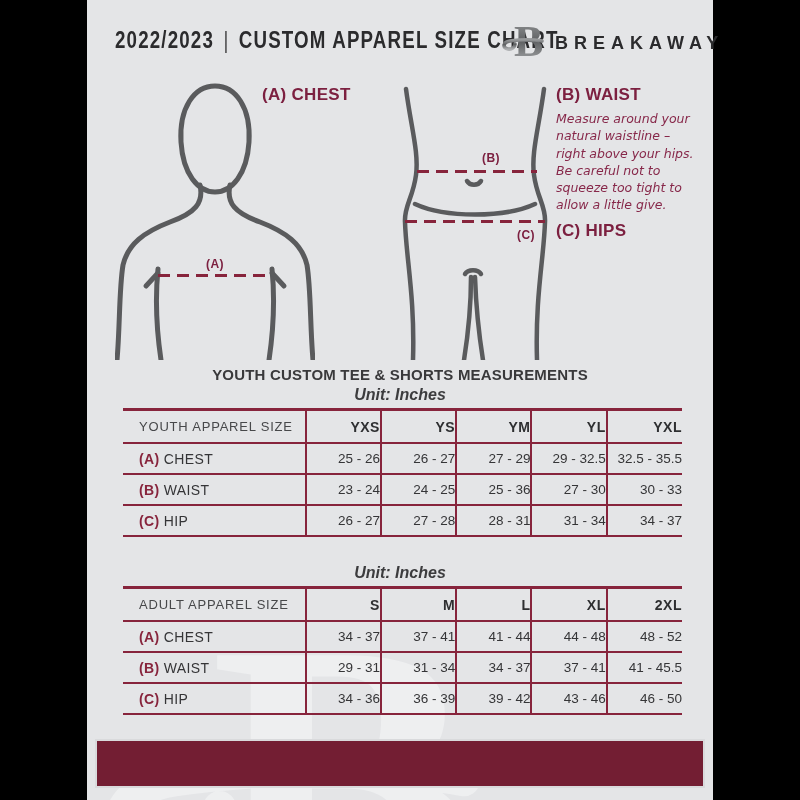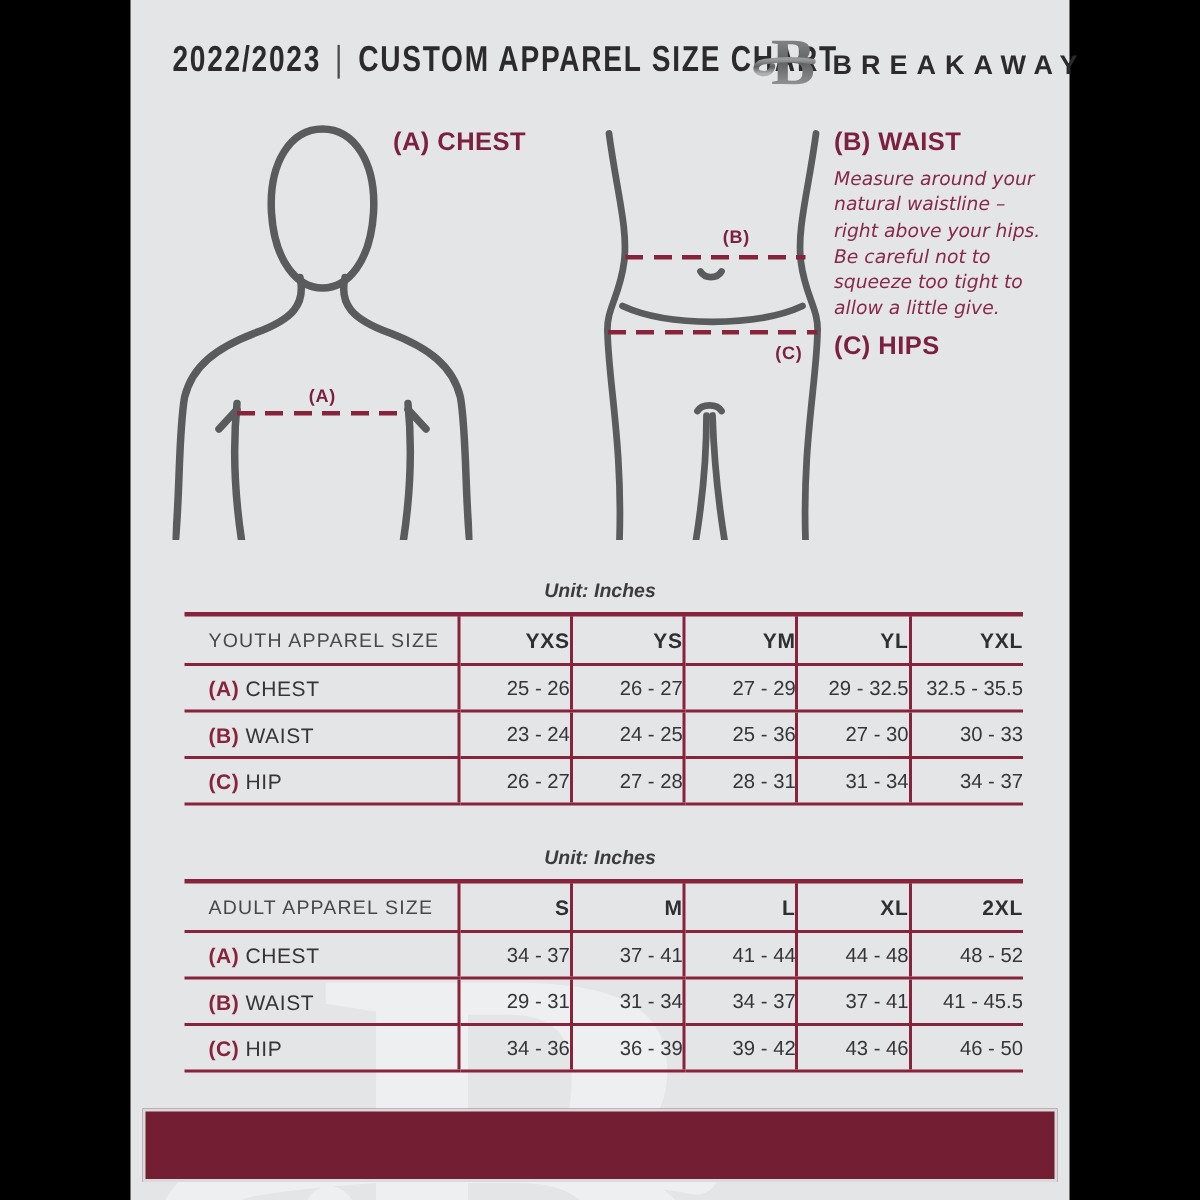--- a/index.html
+++ b/index.html
@@ -30,21 +30,21 @@
   .g-head {position:absolute; font-weight:700; font-size:17px; color:#7c2040;
            letter-spacing:.3px; z-index:2;}
   .g-text {position:absolute; font-style:italic; font-size:12.5px; line-height:1.38;
            color:#87284a; white-space:pre-line; z-index:2;
            font-family:"DejaVu Sans", sans-serif;}
 
   
   .sec-title {position:absolute; left:0; width:626px; text-align:center; font-weight:700;
               font-size:15px; color:#39393b; letter-spacing:.2px; z-index:2;}
   .sec-unit {position:absolute; left:0; width:626px; text-align:center; font-style:italic;
-             font-weight:700; font-size:13px; color:#3c3c3e; z-index:2;}
+             font-weight:700; font-size:16px; color:#3c3c3e; z-index:2;}
 
   
   table.sizetable {position:absolute; left:36px; width:559px; border-collapse:collapse;
                    table-layout:fixed; border-top:3px solid #87243c; z-index:2;}
   .sizetable th, .sizetable td {border-bottom:2px solid #87243c; text-align:right; padding:0;}
   .sizetable th+th, .sizetable td+td {border-left:2px solid #87243c;}
   .sizetable th {height:31px; font-weight:700; font-size:14px; color:#2e2f31; letter-spacing:.5px;}
   .sizetable th.lab {font-weight:400; text-align:left; padding-left:16px; font-size:13px;
                      color:#47484a; letter-spacing:.8px;}
   .sizetable td {height:29px; font-size:13.5px; color:#353537;}
@@ -119,20 +119,21 @@
   <div class="g-head" style="left:469px; top:85px;">(B) WAIST</div>
   <div class="g-text" style="left:469px; top:110px; width:155px;">Measure around your
 natural waistline –
 right above your hips.
 Be careful not to
 squeeze too tight to
 allow a little give.</div>
 
   <div class="g-head" style="left:469px; top:221px;">(C) HIPS</div>
 
+  <div class="sec-title" style="top:366px;">YOUTH CUSTOM TEE &amp; SHORTS MEASUREMENTS</div>
   <div class="sec-unit" style="top:386px;">Unit: Inches</div>
 
   <table class="sizetable" style="top:408px;">
     <colgroup>
       <col class="c-label">
         <col class="c-size">
         <col class="c-size">
         <col class="c-size">
       <col class="c-size">
         <col class="c-size">

